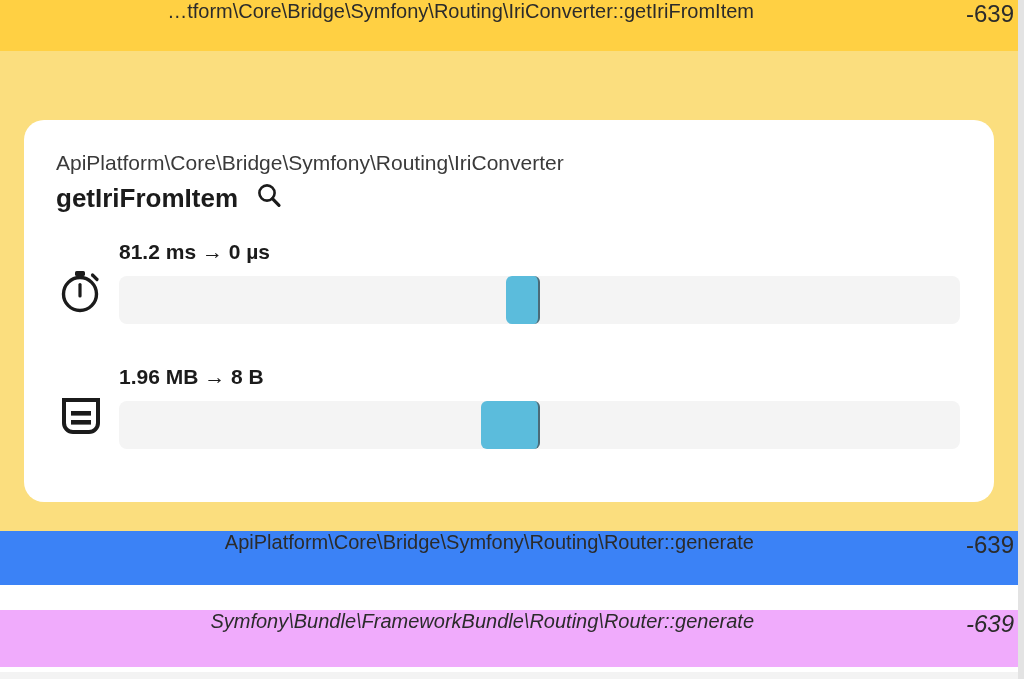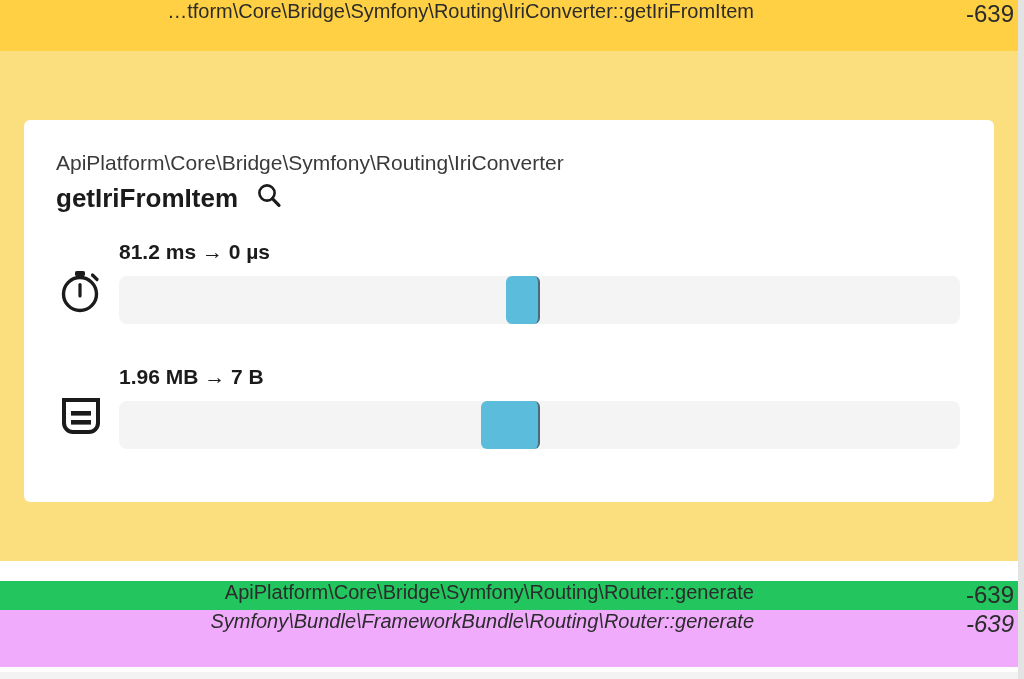--- a/index.html
+++ b/index.html
@@ -68,21 +68,21 @@
     width: 1024px; height: 510px;
     background: #fbde7e;
   }
 
   
   #detail-card {
     position: absolute;
     left: 24px; top: 69px;
     width: 970px; height: 382px;
     background: #ffffff;
-    border-radius: 6px;
+    border-radius: 20px;
   }
 
   .card-class {
     position: absolute;
     left: 32px; top: 31px;
     font-size: 21px;
     color: #3a3a3a;
     white-space: nowrap;
   }
   .card-method-wrap {
@@ -133,21 +133,21 @@
   }
   .metric-fill {
     position: absolute;
     top: 0; height: 48px;
     background: #5bbcdc;
     border-right: 2px solid #4b6b78;
     border-radius: 6px;
   }
 
   
-  #child-row-0 { top: 581px; height: 54px; background: #22c55e; }
+  #child-row-0 { top: 531px; height: 54px; background: #3b82f6; }
   #child-row-1 { top: 610px; height: 57px; background: #f0abfc; font-style: italic; }
   #child-row-0 .cell-bar .sliver,
   #child-row-1 .cell-bar .sliver { left: 56px; }
 
   #bottom-edge {
     position: absolute;
     left: 0; top: 672px;
     width: 1024px; height: 7px;
     background: #f3f3f3;
   }
@@ -204,21 +204,21 @@
       </div>
 
       <div class="metric" id="metric-memory">
         <div class="metric-icon">
           <svg width="50" height="50" viewBox="0 0 50 50">
             <path d="M8 9 h34 v23 a9 9 0 0 1 -9 9 h-16 a9 9 0 0 1 -9 -9 z" fill="none" stroke="#1b1b1b" stroke-width="4"></path>
             <rect x="15" y="20" width="20" height="4.6" fill="#1b1b1b"></rect>
             <rect x="15" y="29" width="20" height="4.6" fill="#1b1b1b"></rect>
           </svg>
         </div>
-        <div class="metric-label">1.96 MB → 7 B</div>
+        <div class="metric-label">1.96 MB → 8 B</div>
         <div class="metric-track">
           <div class="metric-fill" style="left: 43%; width: 7.1%;"></div>
         </div>
       </div>
 
     </div>
   </div>
 
   <div class="flame-row" id="child-row-0">
     <div class="cell-name">ApiPlatform\Core\Bridge\Symfony\Routing\Router::generate</div>

